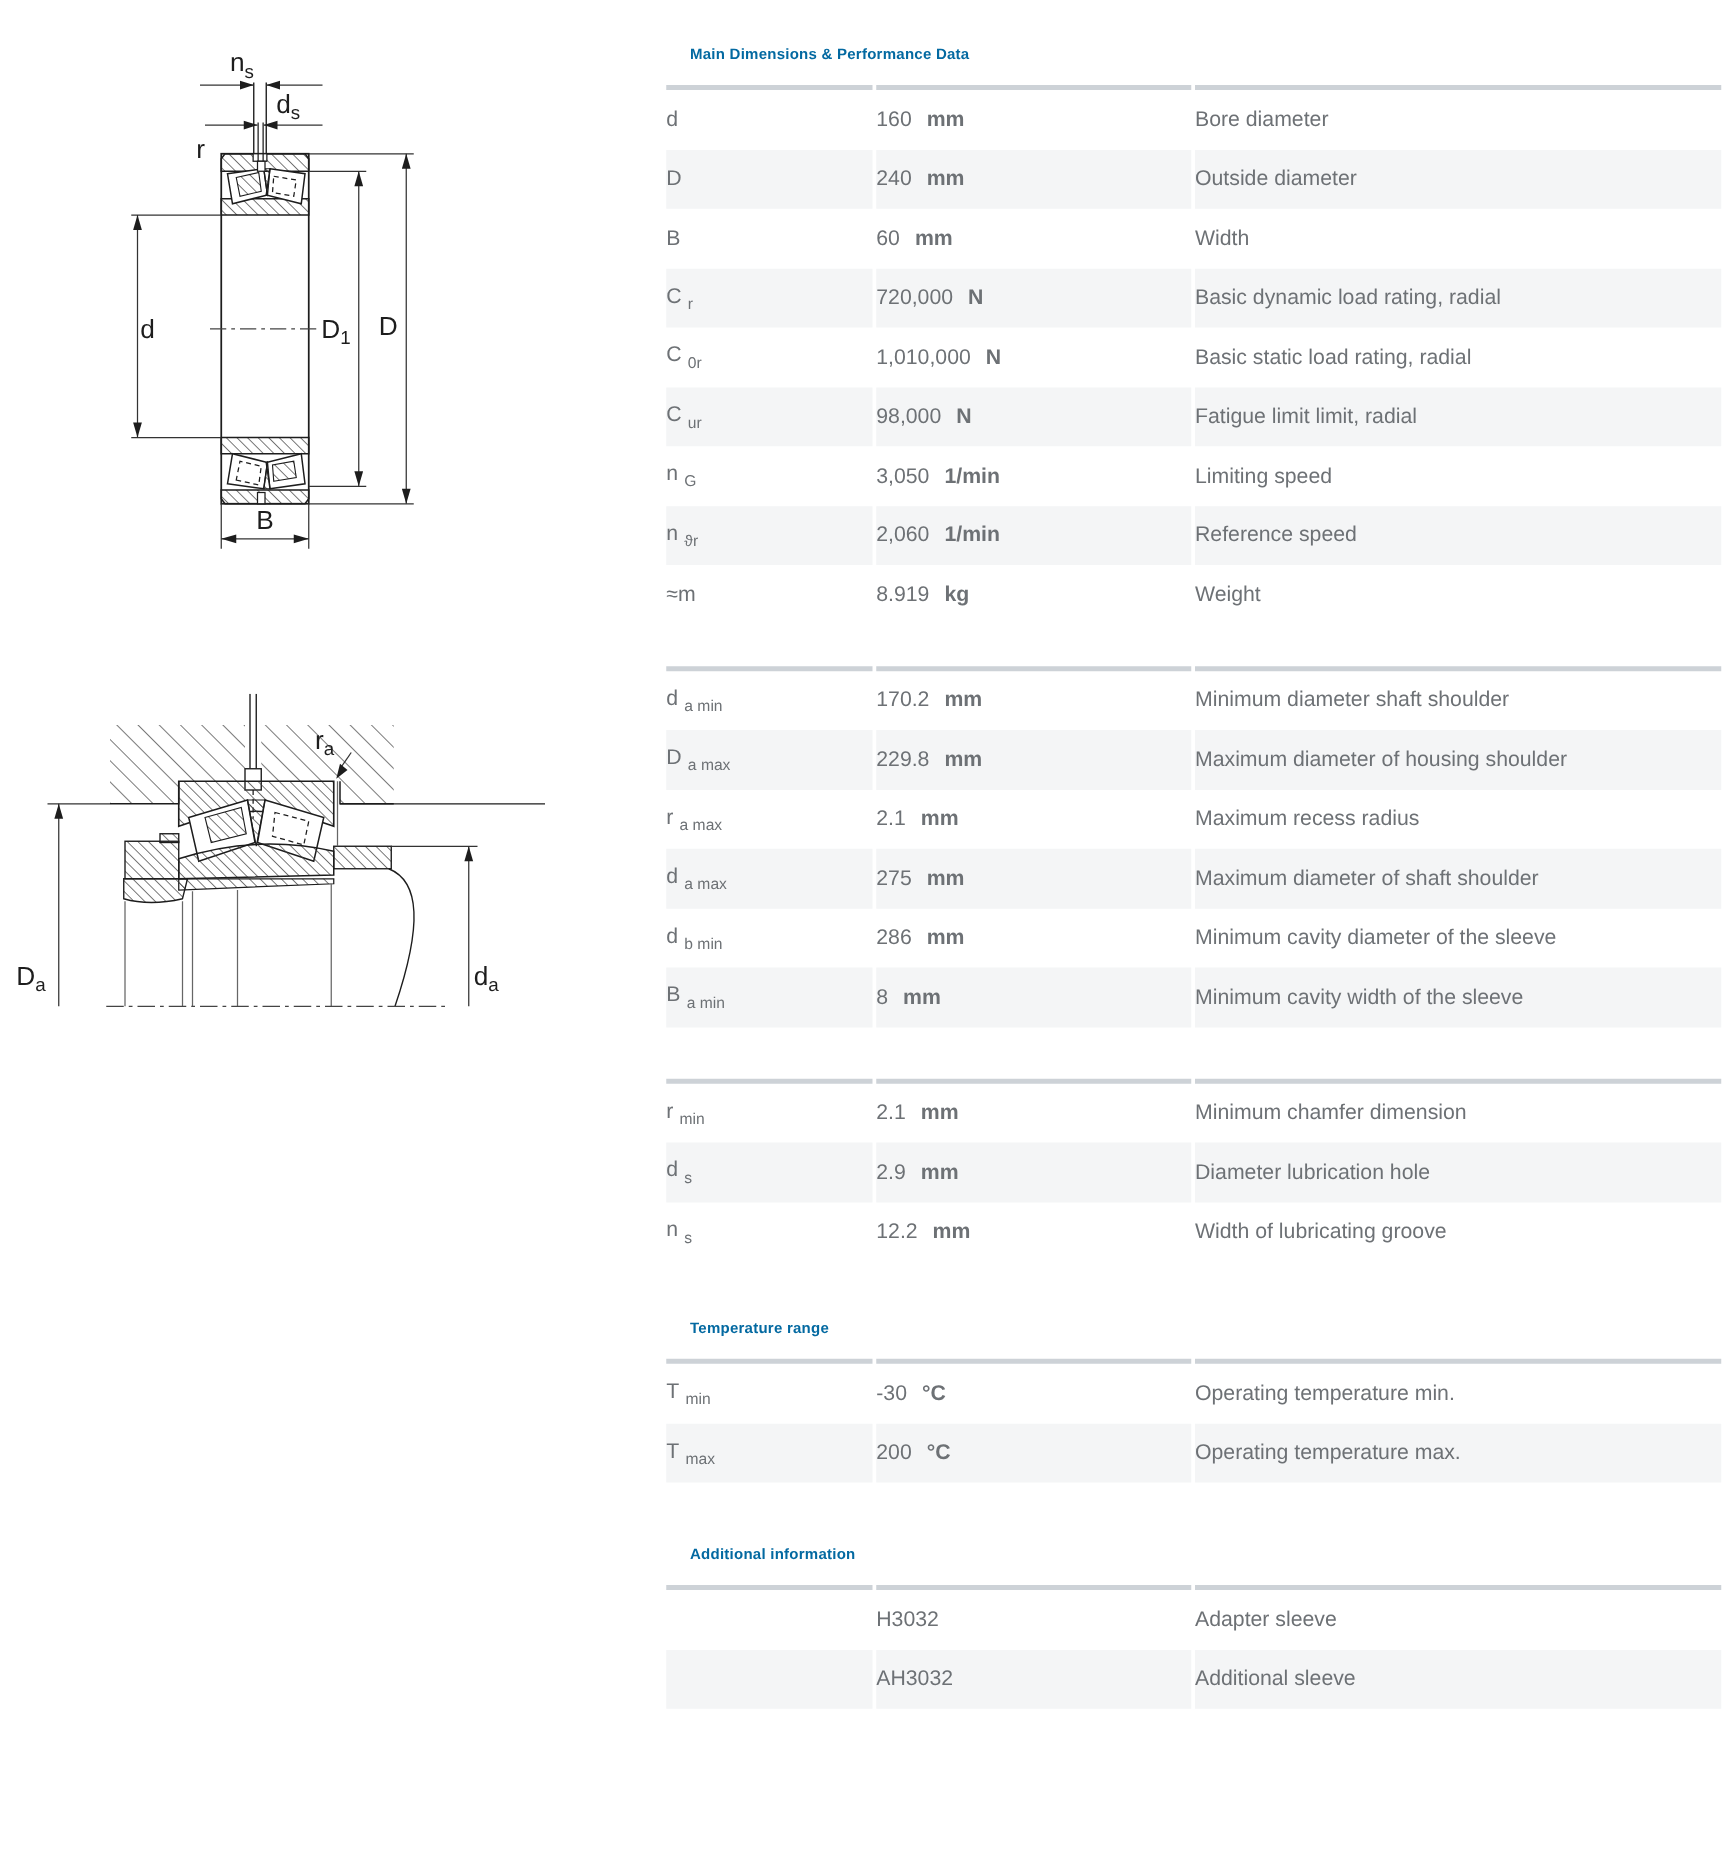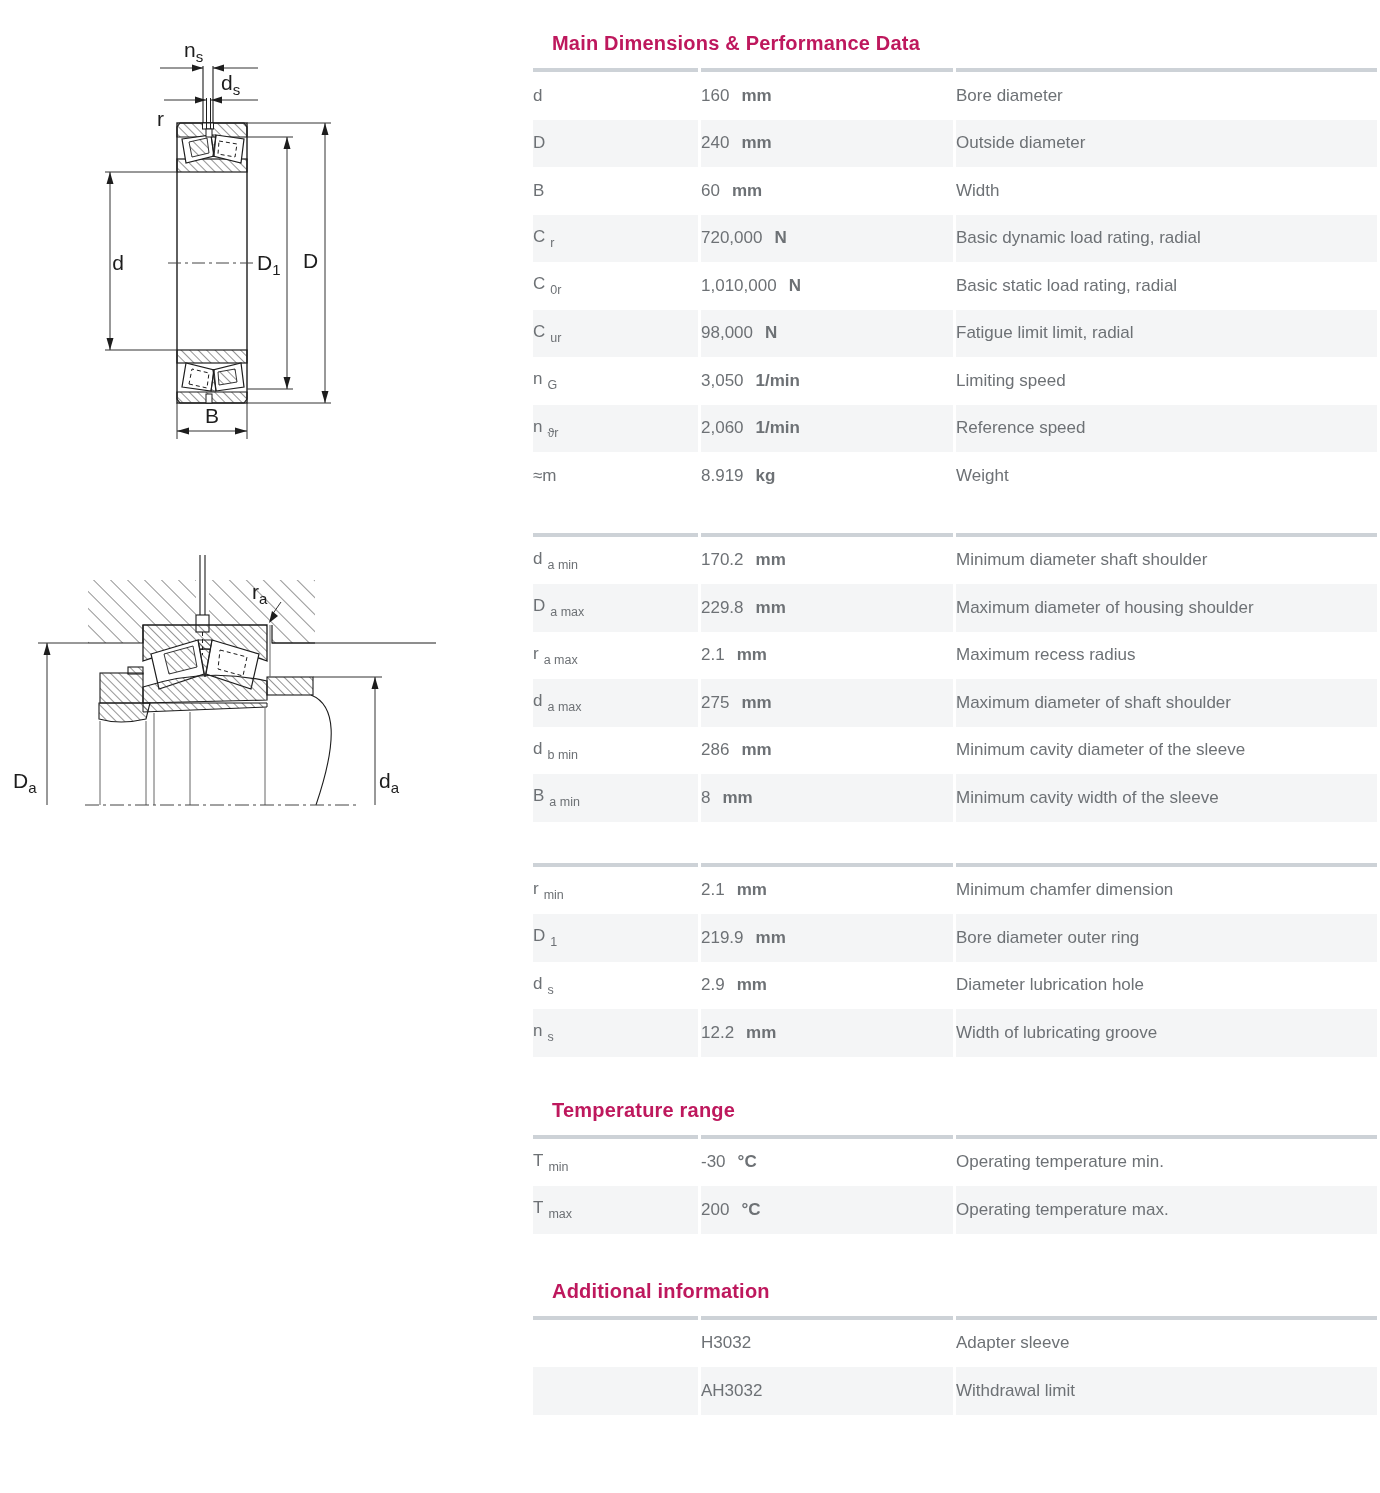--- a/index.html
+++ b/index.html
@@ -14,21 +14,21 @@
   .svg-sub{font-size:15px;}
 
   #right{position:absolute;left:530px;top:0;right:0;}
   .spec-section{margin:0;}
   .spec-section.s1{margin-top:31px;}
   .spec-section.s2{margin-top:33px;}
   .spec-section.s3{margin-top:41px;}
   .spec-section.s4{margin-top:41px;}
   .spec-section.s5{margin-top:45px;}
   .section-title{
-    font-size:20px;font-weight:700;color:#be185d;
+    font-size:12px;font-weight:700;color:#0369a1;
     margin:0 0 13px 22px;line-height:24px;letter-spacing:0.2px;
   }
   table.spec-table{
     width:100%;border-collapse:separate;border-spacing:3px 0;table-layout:fixed;
   }
   table.spec-table td{
     height:47.5px;vertical-align:middle;font-size:17px;color:#6d7175;
     padding:0;white-space:nowrap;overflow:hidden;
   }
   table.spec-table tr:first-child td{border-top:4px solid #cdd2d7;}
@@ -332,25 +332,20 @@
           <col style="width:252px">
           <col>
         </colgroup>
       <tbody>
           <tr>
             <td class="col-sym"><span>r</span><span class="sub">min</span></td>
             <td class="col-val"><span>2.1</span><span class="unit">mm</span></td>
             <td class="col-desc">Minimum chamfer dimension</td>
           </tr>
           <tr>
-            <td class="col-sym"><span>D</span><span class="sub">1</span></td>
-            <td class="col-val"><span>219.9</span><span class="unit">mm</span></td>
-            <td class="col-desc">Bore diameter outer ring</td>
-          </tr>
-          <tr>
             <td class="col-sym"><span>d</span><span class="sub">s</span></td>
             <td class="col-val"><span>2.9</span><span class="unit">mm</span></td>
             <td class="col-desc">Diameter lubrication hole</td>
           </tr>
           <tr>
             <td class="col-sym"><span>n</span><span class="sub">s</span></td>
             <td class="col-val"><span>12.2</span><span class="unit">mm</span></td>
             <td class="col-desc">Width of lubricating groove</td>
           </tr>
         </tbody>
@@ -390,19 +385,19 @@
         </colgroup>
       <tbody>
           <tr>
             <td class="col-sym"><span></span></td>
             <td class="col-val"><span>H3032</span></td>
             <td class="col-desc">Adapter sleeve</td>
           </tr>
           <tr>
             <td class="col-sym"><span></span></td>
             <td class="col-val"><span>AH3032</span></td>
-            <td class="col-desc">Withdrawal limit</td>
+            <td class="col-desc">Additional sleeve</td>
           </tr>
         </tbody>
     </table>
   </section>
 
 </div>
 
 </body></html>

